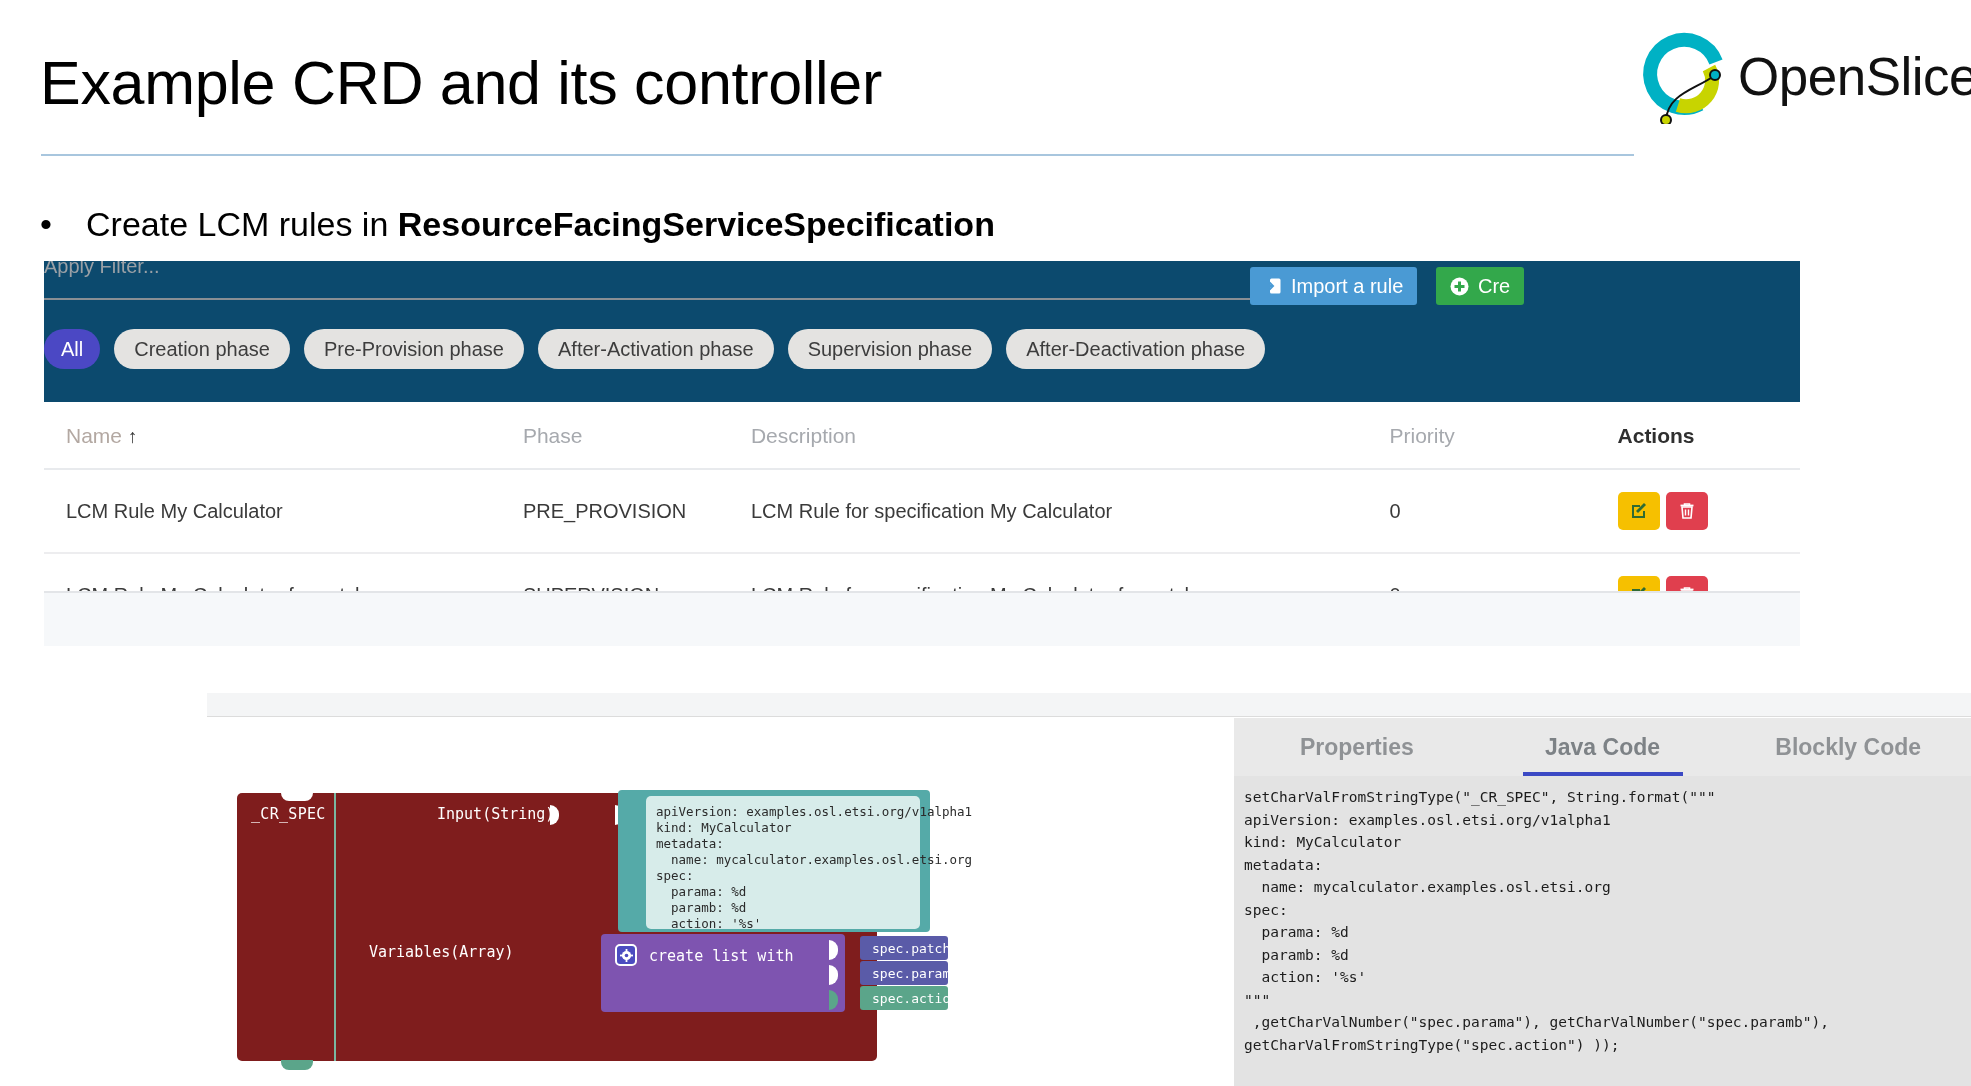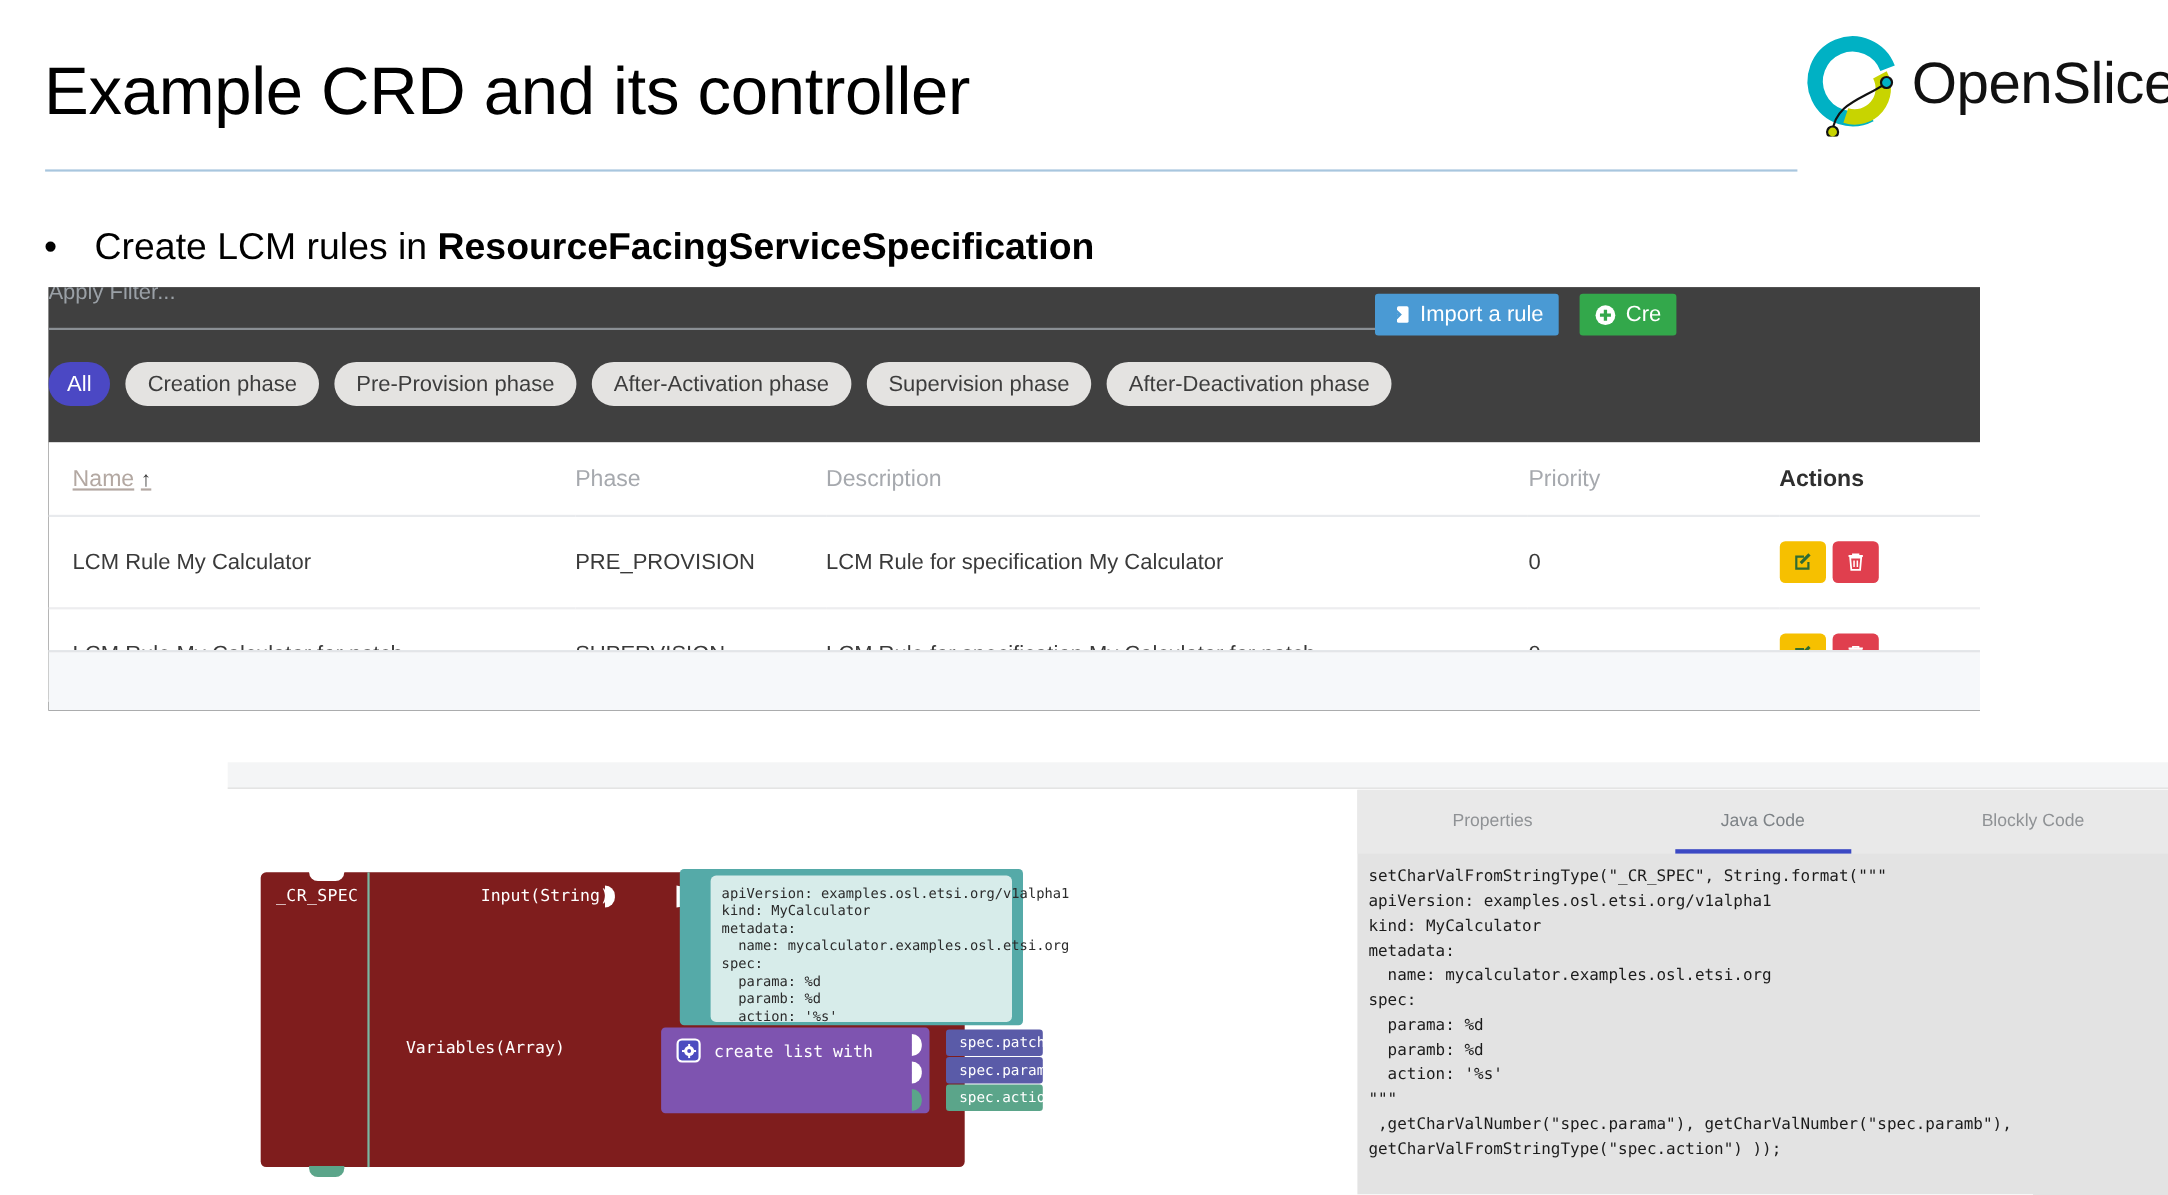--- a/index.html
+++ b/index.html
@@ -37,21 +37,21 @@
     display: flex; align-items: baseline; gap: 0;
   }
   .bullet-dot { width: 46px; font-size: 34px; color: #000; line-height: 1; }
   .bullet-text { font-size: 34px; color: #000; white-space: nowrap; }
   .bullet-text b { font-weight: 700; }
 
   
   .lcm-card {
     position: absolute; left: 44px; top: 261px;
     width: 1756px; height: 385px;
-    background: #404040;
+    background: #0c4a6e;
     overflow: hidden;
   }
   .filter-zone { position: relative; height: 56px; }
   .filter-label {
     position: absolute; left: 0px; top: -6px;
     font-size: 20px; color: #9aa0a6; white-space: nowrap;
   }
   .filter-underline {
     position: absolute; left: 0px; top: 37px; width: 1245px; height: 2px;
     background: #8a8f94;
@@ -80,21 +80,21 @@
   .table-area {
     position: absolute; left: 0px; top: 141px;
     width: 1756px; background: #ffffff;
   }
   table.lcm { width: 100%; border-collapse: collapse; table-layout: fixed; }
   table.lcm th {
     text-align: left; font-weight: 400; color: #a6a9ae;
     font-size: 21px; padding: 22px 0 20px 0;
     border-bottom: 2px solid #e8eaed;
   }
-  table.lcm th.sorted { color: #b3a8a2; text-decoration: underline; }
+  table.lcm th.sorted { color: #b3a8a2; }
   table.lcm th.strong { color: #2f2f2f; font-weight: 700; }
   table.lcm td {
     font-size: 20px; color: #3a3a3a; padding: 22px 0;
     border-bottom: 2px solid #ededef;
   }
   .col-name { width: 420px; padding-left: 22px !important; }
   .col-phase { width: 200px; }
   .col-desc { width: 560px; }
   .col-prio { width: 200px; }
   .col-act { width: 160px; }
@@ -204,22 +204,22 @@
   
   .code-panel {
     position: absolute; left: 1027px; top: 25px;
     width: 737px; height: 368px; background: #e3e3e3;
   }
   .code-tabs {
     position: relative; height: 58px; display: flex;
     align-items: center; background: #e9e9e9;
   }
   .ctab {
-    flex: 1; text-align: center; font-size: 16px; color: #8f9295;
-    height: 58px; line-height: 58px; position: relative;
+    flex: 1; text-align: center; font-size: 23px; color: #8f9295;
+    height: 58px; line-height: 58px; position: relative; font-weight: bold;
   }
   .ctab.active { color: #7d8286; }
   .ctab.active::after {
     content: ""; position: absolute; left: 50%; transform: translateX(-50%);
     bottom: 0; width: 160px; height: 4px; background: #3b49c4;
   }
   .code-body {
     padding: 10px 0 0 10px;
   }
   .code-body pre {

